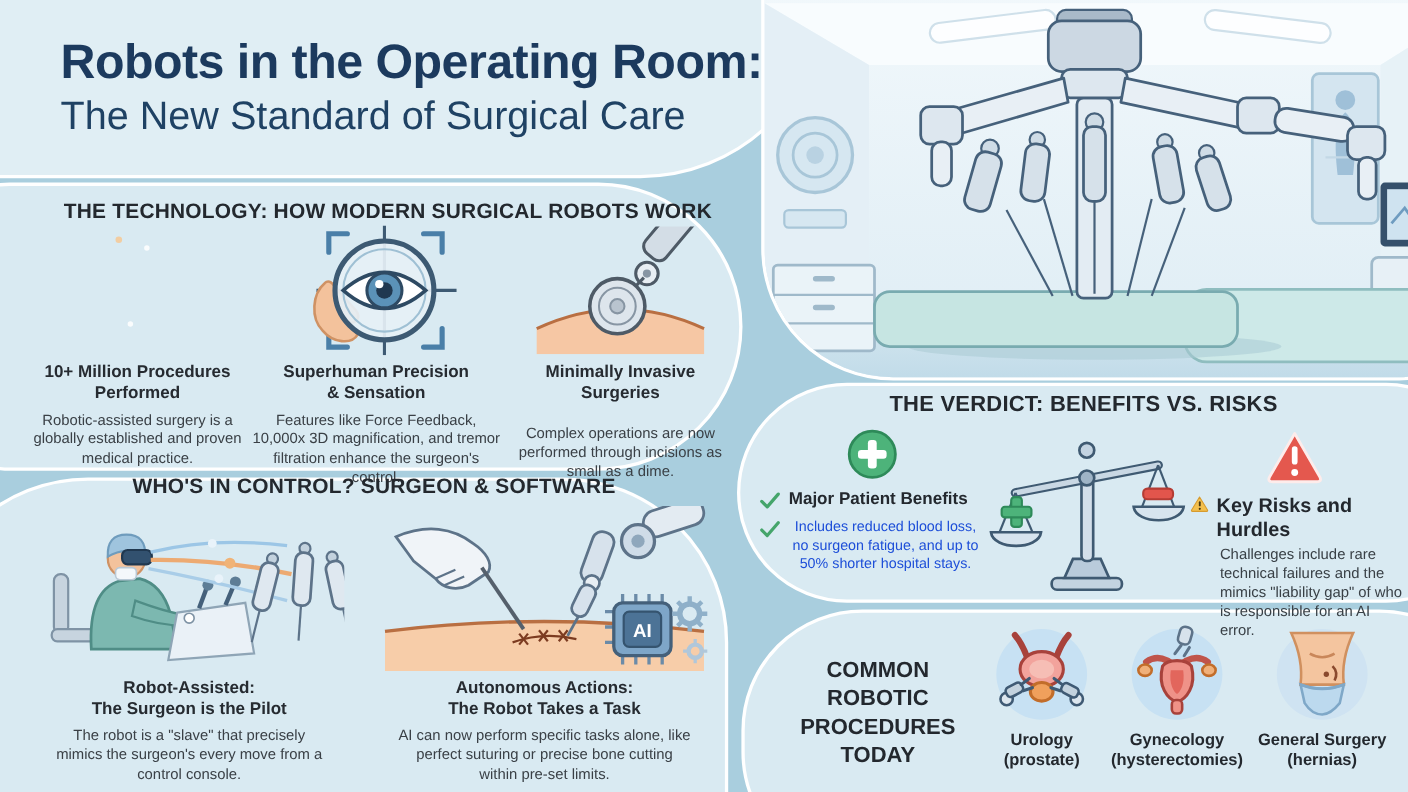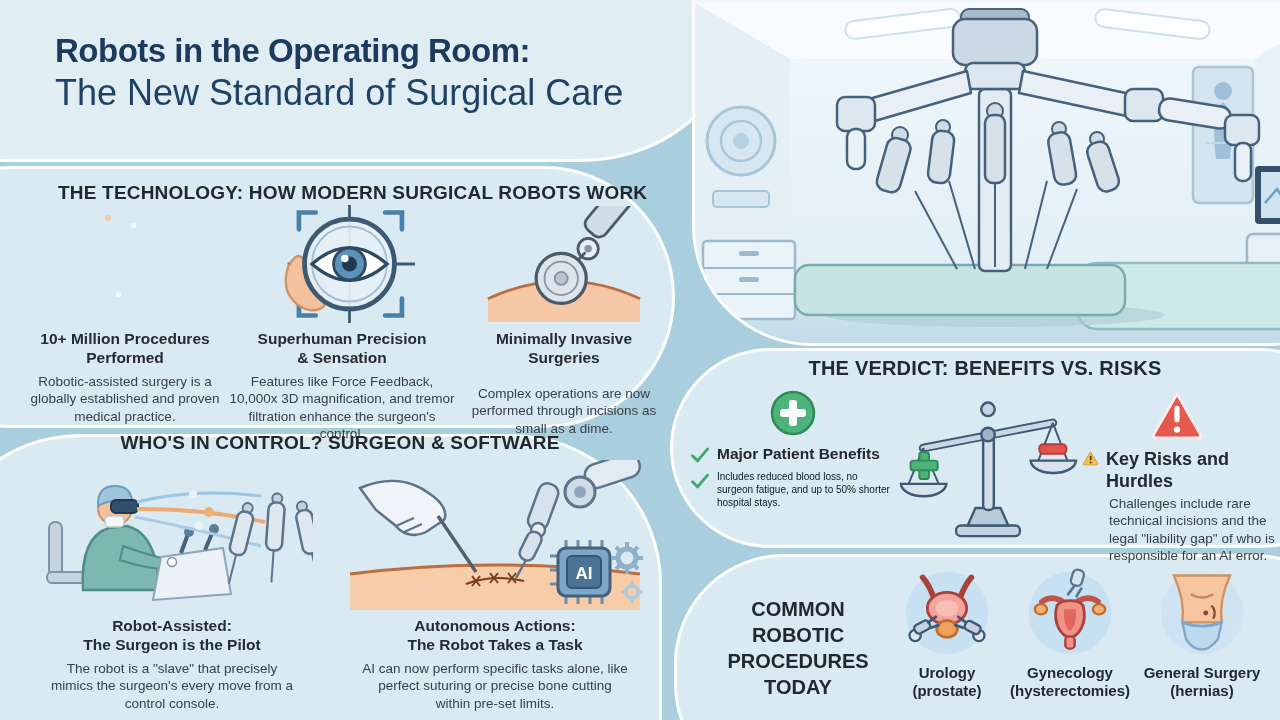--- a/index.html
+++ b/index.html
@@ -8,21 +8,21 @@
        -webkit-font-smoothing:antialiased;}
   .panel{position:absolute;background:#d9eaf2;border:3px solid #ffffff;box-sizing:border-box;}
   #panel-title{left:-80px;top:-120px;width:832px;height:282px;border-radius:0 0 170px 0;background:#e0eef4;}
   #panel-room{left:692px;top:-40px;width:650px;height:386px;border-radius:0 0 70px 120px;overflow:hidden;background:#e8f2f8;}
   #panel-tech{left:-70px;top:166px;width:745px;height:262px;border-radius:90px 150px 150px 90px;}
   #panel-who{left:-70px;top:434px;width:732px;height:360px;border-radius:150px 150px 0 0;}
   #panel-verdict{left:670px;top:348px;width:690px;height:200px;border-radius:110px;}
   #panel-proc{left:674px;top:554px;width:690px;height:240px;border-radius:110px;}
 
   .abs{position:absolute;}
-  .title-line1{font-size:33px;font-weight:800;color:#1c3a5e;letter-spacing:-0.5px;line-height:1.08;}
+  .title-line1{font-size:44px;font-weight:800;color:#1c3a5e;letter-spacing:-0.5px;line-height:1.08;}
   .title-line2{font-size:36px;font-weight:400;color:#1f4264;line-height:1.1;margin-top:4px;}
   .section-header{font-size:19px;font-weight:800;color:#23282e;letter-spacing:0.2px;}
   .item-heading{font-size:15.5px;font-weight:800;color:#262b31;text-align:center;line-height:1.25;white-space:pre-line;margin-top:6px;}
   .item-body{font-size:13.5px;color:#3a4046;text-align:center;line-height:1.3;margin-top:5px;}
   .col{display:flex;flex-direction:column;align-items:center;}
   .icon-zone{height:118px;display:flex;align-items:center;justify-content:center;position:relative;}
   .illu-zone{height:152px;display:flex;align-items:flex-end;justify-content:center;}
 
   
   .badge{position:relative;width:100px;height:76px;border-radius:18px;
@@ -31,21 +31,21 @@
          display:flex;flex-direction:column;align-items:center;justify-content:center;}
   .badge-tail{position:absolute;left:42px;bottom:-11px;width:20px;height:20px;
          background:linear-gradient(135deg,#f2a45f,#ee9350);border-right:3px solid #f8dcb0;border-bottom:3px solid #f8dcb0;
          transform:rotate(45deg);border-radius:4px;}
   .badge-top{font-size:30px;font-weight:800;color:#22334c;line-height:1;}
   .badge-bottom{font-size:14px;font-weight:800;color:#22334c;letter-spacing:1px;margin-top:2px;}
   .sparkle{position:absolute;border-radius:50%;background:#ffffff;opacity:.85;}
 
   .check-row{display:flex;gap:7px;align-items:flex-start;text-align:left;}
   .benefit-heading{font-size:15.5px;font-weight:800;color:#23282e;line-height:1.2;}
-  .benefit-body{font-size:10px;color:#0f172a;line-height:1.28;}
+  .benefit-body{font-size:13px;color:#1d4ed8;line-height:1.28;text-align:center;}
   .risk-heading{font-size:18px;font-weight:800;color:#23282e;line-height:1.2;}
   .risk-body{font-size:13.5px;color:#394046;line-height:1.28;margin-left:27px;margin-top:3px;text-align:left;}
 
   .proc-header{font-size:20px;font-weight:800;color:#23282e;text-align:center;line-height:1.3;white-space:pre-line;}
   .proc-label{font-size:15px;font-weight:800;color:#23282e;text-align:center;line-height:1.2;white-space:pre-line;margin-top:5px;}
 </style>
 </head>
 <body>
 
 <div id="app">
@@ -357,21 +357,21 @@
       </svg>
     </div>
     <div class="check-row" style="margin-top:9px;">
       <svg width="20" height="18" viewBox="0 0 26 23">
         <path d="M13 2 L24 20 Q25 22 22 22 H4 Q1 22 2 20 Z" fill="#f3c04f" stroke="#d79b2e" stroke-width="1.5" stroke-linejoin="round"></path>
         <rect x="12" y="8" width="2.6" height="7" rx="1.3" fill="#4a3a12"></rect>
         <circle cx="13.3" cy="18.5" r="1.5" fill="#4a3a12"></circle>
       </svg>
       <div class="risk-heading">Key Risks and Hurdles</div>
     </div>
-    <div class="risk-body" style="width:168px;">Challenges include rare technical incisions and the legal "liability gap" of who is responsible for an AI error.</div>
+    <div class="risk-body" style="width:168px;">Challenges include rare technical failures and the mimics "liability gap" of who is responsible for an AI error.</div>
   </div>
 
   <div class="abs proc-header" style="left:712px;top:596px;width:172px;">COMMON
 ROBOTIC
 PROCEDURES
 TODAY</div>
 
   <div class="abs col" style="left:887px;top:567px;width:120px;">
     <svg width="90" height="92" viewBox="0 0 96 96">
       <circle cx="48" cy="48" r="44" fill="#c7e1f3"></circle>

